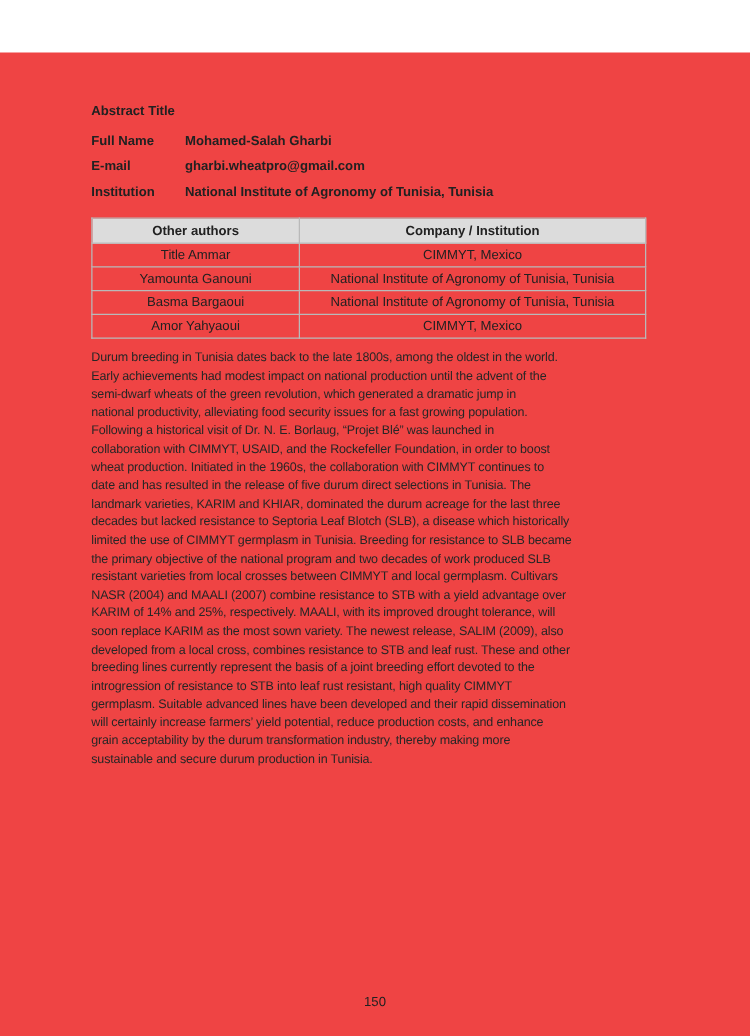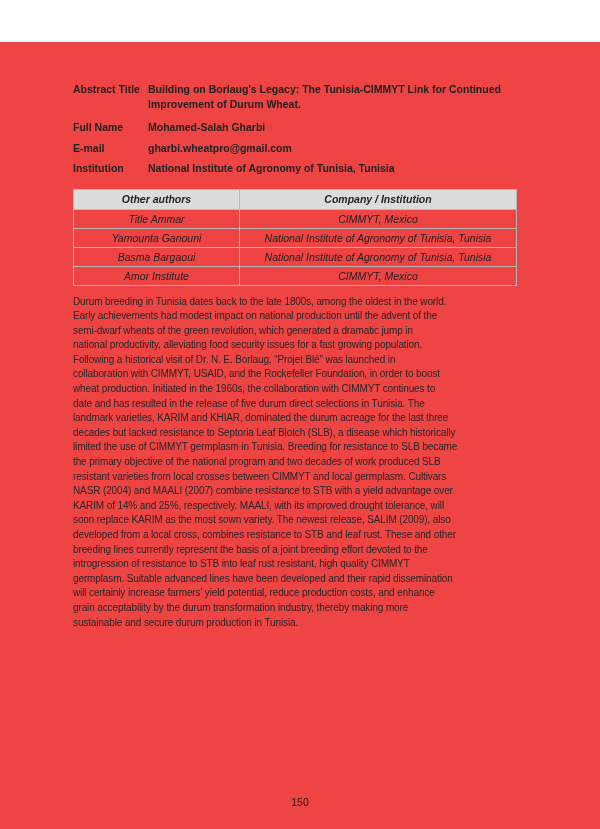--- a/index.html
+++ b/index.html
@@ -29,21 +29,20 @@
     margin-bottom: 6px;
   }
   .field.title-row { margin-bottom: 9px; }
   .field-label { }
   .field-value { white-space: pre-line; }
   table.authors {
     border-collapse: collapse;
     width: 443px;
     margin-top: 13px;
     table-layout: fixed;
-    font-style: italic;
   }
   table.authors th, table.authors td {
     border: 1px solid #b9b9b9;
     text-align: center;
     vertical-align: middle;
     padding: 0 4px;
     font-size: 10.5px;
     line-height: 12px;
   }
   table.authors th {
@@ -78,22 +77,20 @@
 </style>
 </head>
 <body>
 
 <div class="page">
   <div class="content">
 
     <div class="header-fields">
       <div class="field title-row">
         <div class="field-label">Abstract Title</div>
-        <div class="field-value">Building on Borlaug’s Legacy: The Tunisia-CIMMYT Link for Continued
-Improvement of Durum Wheat.</div>
       </div>
       <div class="field">
         <div class="field-label">Full Name</div>
         <div class="field-value">Mohamed-Salah Gharbi</div>
       </div>
       <div class="field">
         <div class="field-label">E-mail</div>
         <div class="field-value">gharbi.wheatpro@gmail.com</div>
       </div>
       <div class="field">
@@ -120,21 +117,21 @@
         </tr>
         <tr>
           <td>Yamounta Ganouni</td>
           <td>National Institute of Agronomy of Tunisia, Tunisia</td>
         </tr>
         <tr>
           <td>Basma Bargaoui</td>
           <td>National Institute of Agronomy of Tunisia, Tunisia</td>
         </tr>
         <tr>
-          <td>Amor Institute</td>
+          <td>Amor Yahyaoui</td>
           <td>CIMMYT, Mexico</td>
         </tr>
       </tbody>
     </table>
 
     <div class="body-text">Durum breeding in Tunisia dates back to the late 1800s, among the oldest in the world.
 Early achievements had modest impact on national production until the advent of the
 semi-dwarf wheats of the green revolution, which generated a dramatic jump in
 national productivity, alleviating food security issues for a fast growing population.
 Following a historical visit of Dr. N. E. Borlaug, “Projet Blé” was launched in

